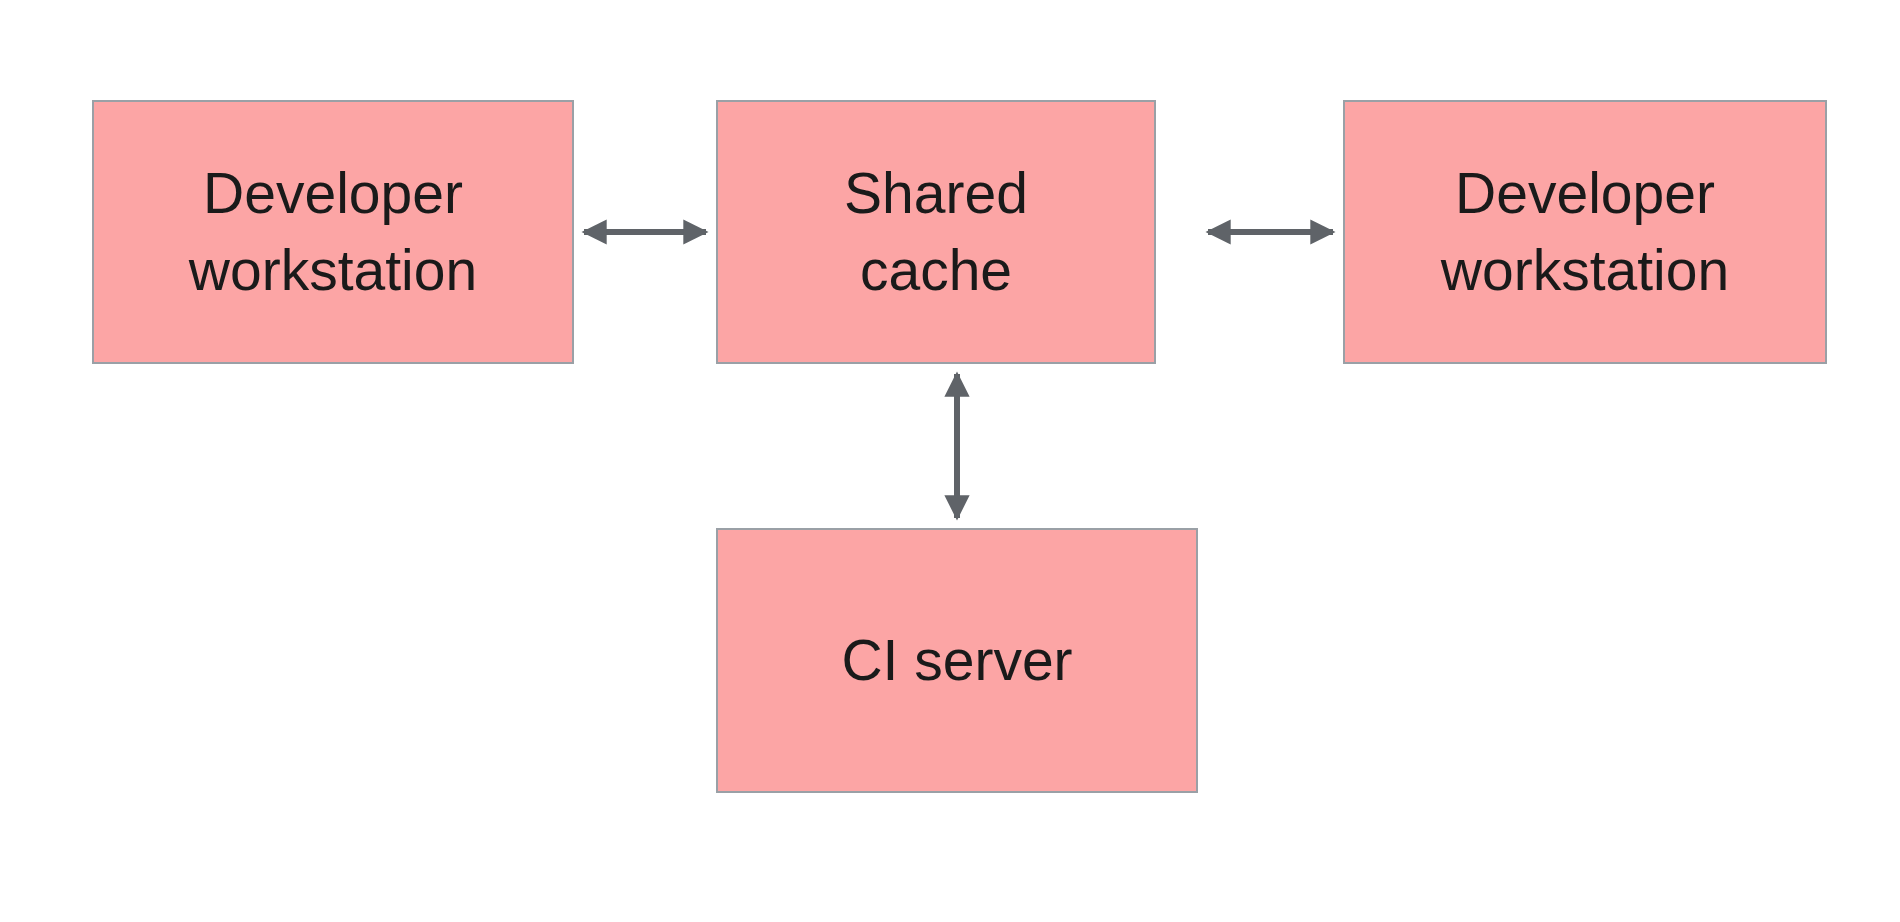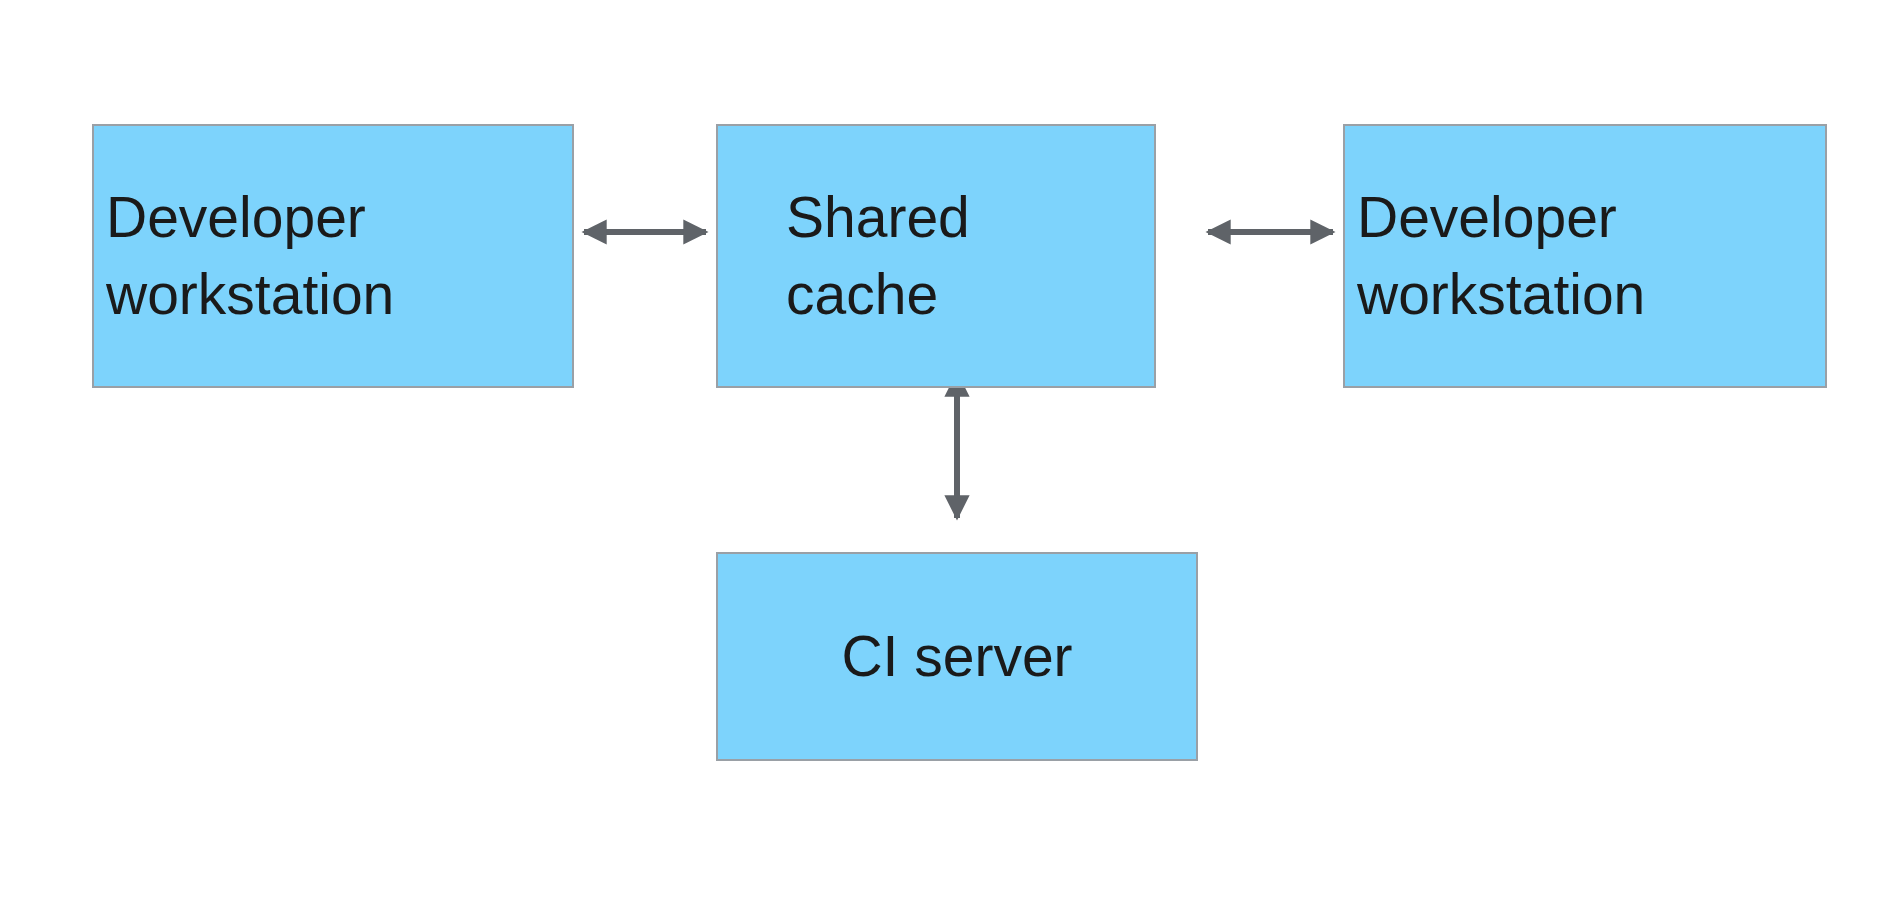--- a/index.html
+++ b/index.html
@@ -15,39 +15,38 @@
     overflow: hidden;
   }
   .diagram-canvas {
     position: absolute;
     inset: 0;
     width: 1900px;
     height: 922px;
   }
   .node {
     position: absolute;
-    background: #7dd3fc;
+    background: #fca5a5;
     border: 2px solid #9aa0a6;
     box-sizing: border-box;
     display: flex;
     align-items: center;
     justify-content: center;
-    text-align: left;
+    text-align: center;
     color: #1a1a1a;
     font-size: 57px;
     line-height: 1.35;
-    margin-top: 24px;
   }
   .node .label {
     padding: 0 12px;
   }
   #node-dev-left   { left: 92px;   top: 100px; width: 482px; height: 264px; }
   #node-shared     { left: 716px;  top: 100px; width: 440px; height: 264px; }
   #node-dev-right  { left: 1343px; top: 100px; width: 484px; height: 264px; }
-  #node-ci         { left: 716px;  top: 528px; width: 482px; height: 209px; }
+  #node-ci         { left: 716px;  top: 528px; width: 482px; height: 265px; }
   
   #node-shared .label { max-width: 300px; }
   svg.edges {
     position: absolute;
     inset: 0;
     width: 1900px;
     height: 922px;
     pointer-events: none;
   }
 </style>

